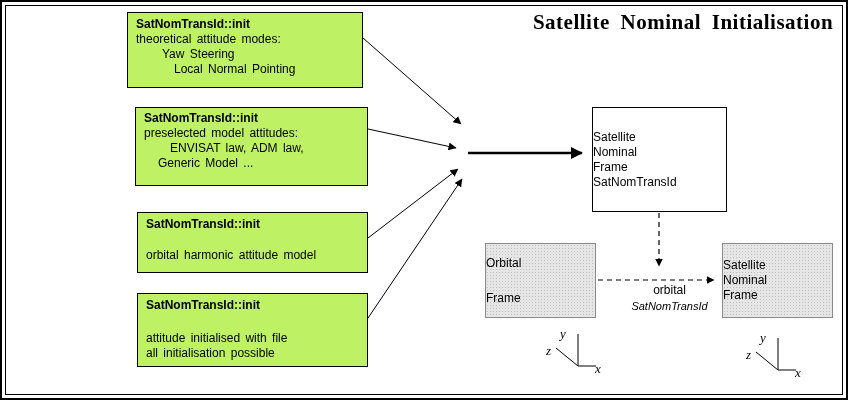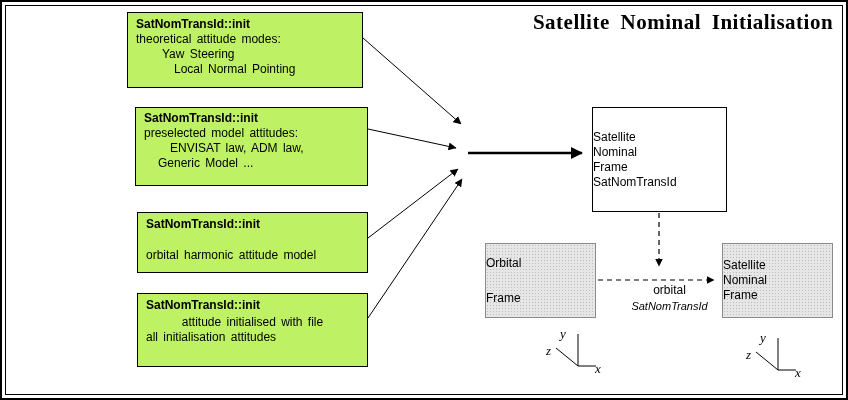--- a/index.html
+++ b/index.html
@@ -92,22 +92,22 @@
     <div class="line ind-c">Generic Model ...</div>
   </div>
 
   <div class="box" style="left:135px; top:210px; width:231px; height:61px;">
     <div class="line heading">SatNomTransId::init</div>
     <div class="line gap-top">orbital harmonic attitude model</div>
   </div>
 
   <div class="box" style="left:135px; top:291px; width:231px; height:74px;">
     <div class="line heading">SatNomTransId::init</div>
-    <div class="line" style="margin-top:2px;text-align:center;">attitude initialised with file</div>
-    <div class="line">all initialisation attitudes</div>
+    <div class="line" style="margin-top:18px;">attitude initialised with file</div>
+    <div class="line">all initialisation possible</div>
   </div>
 
   <div class="centerbox whitebox" style="left:590px; top:105px; width:135px; height:105px;">
     <div class="line">Satellite</div>
     <div class="line">Nominal</div>
     <div class="line">Frame</div>
     <div class="line">SatNomTransId</div>
   </div>
 
   <div class="centerbox graybox" style="left:483px; top:241px; width:111px; height:75px;gap:20px;">

